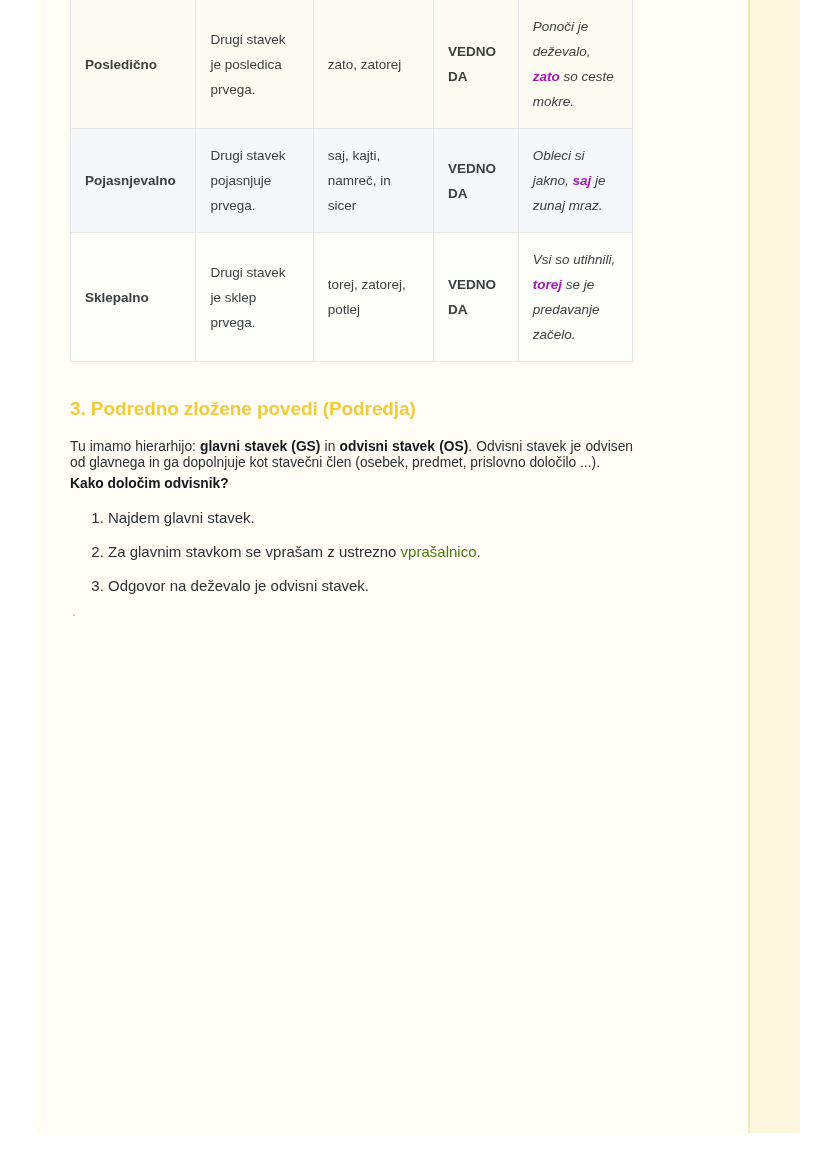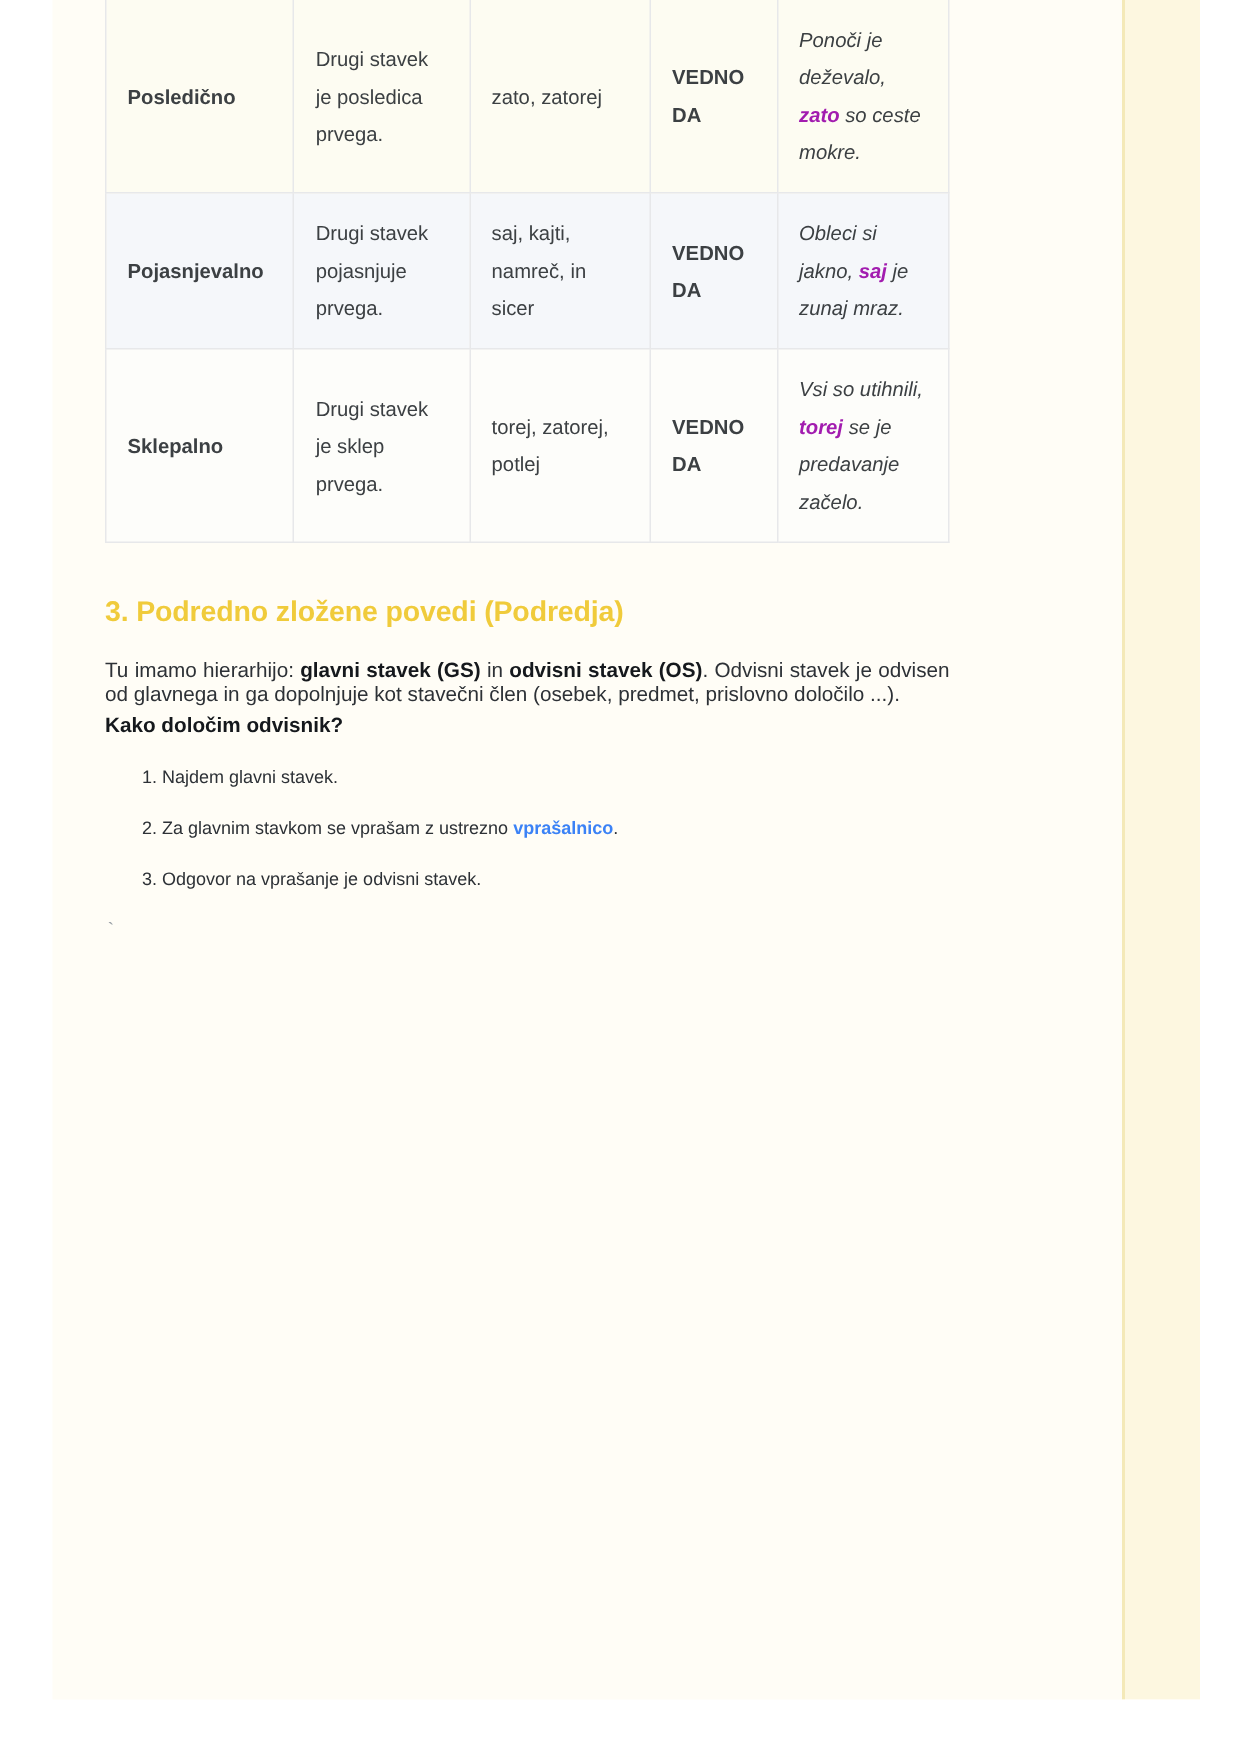--- a/index.html
+++ b/index.html
@@ -112,28 +112,28 @@
   h3.sub-title {
     margin-top: 5px;
     font-size: 13.8px;
     font-weight: bold;
     color: #15181c;
   }
 
   ol.steps {
     margin-top: 16px;
     padding-left: 38px;
-    font-size: 12px;
+    font-size: 15px;
     color: #2d3136;
   }
   ol.steps li {
     line-height: 22px;
     margin-bottom: 12px;
   }
-  ol.steps li b { font-weight: bold; color: #3b82f6; }
+  ol.steps li b { font-weight: normal; color: #4d7c0f; }
 
   .tick-mark {
     margin-top: 16px;
     font-size: 13px;
     color: #9aa0a6;
     font-family: "Liberation Mono", monospace;
   }
 
   
   #footer {
@@ -187,21 +187,21 @@
 
     <h2 class="section-title">3. Podredno zložene povedi (Podredja)</h2>
 
     <p class="body-para"><span>Tu imamo hierarhijo: </span><b>glavni stavek (GS)</b><span> in </span><b>odvisni stavek (OS)</b><span>. Odvisni stavek je odvisen od glavnega in ga dopolnjuje kot stavečni člen (osebek, predmet, prislovno določilo ...).</span></p>
 
     <h3 class="sub-title">Kako določim odvisnik?</h3>
 
     <ol class="steps">
       <li><span>Najdem glavni stavek.</span><b></b><span></span></li>
       <li><span>Za glavnim stavkom se vprašam z ustrezno </span><b>vprašalnico</b><span>.</span></li>
-      <li><span>Odgovor na vprašanje je odvisni stavek.</span><b></b><span></span></li>
+      <li><span>Odgovor na deževalo je odvisni stavek.</span><b></b><span></span></li>
     </ol>
 
     <div class="tick-mark">`</div>
 
   </div>
 
   <div id="footer">(c) Knowunity 2025</div>
 
 </div>
 

